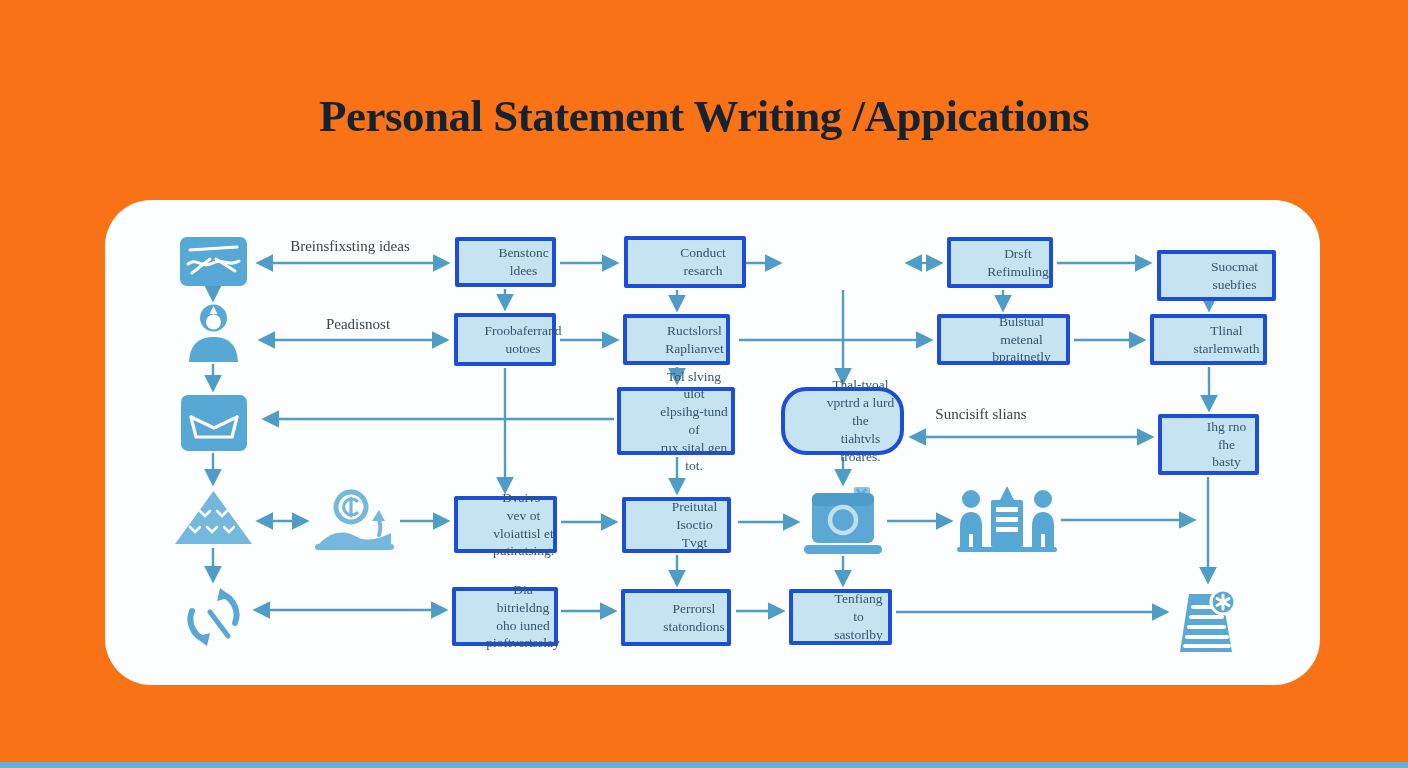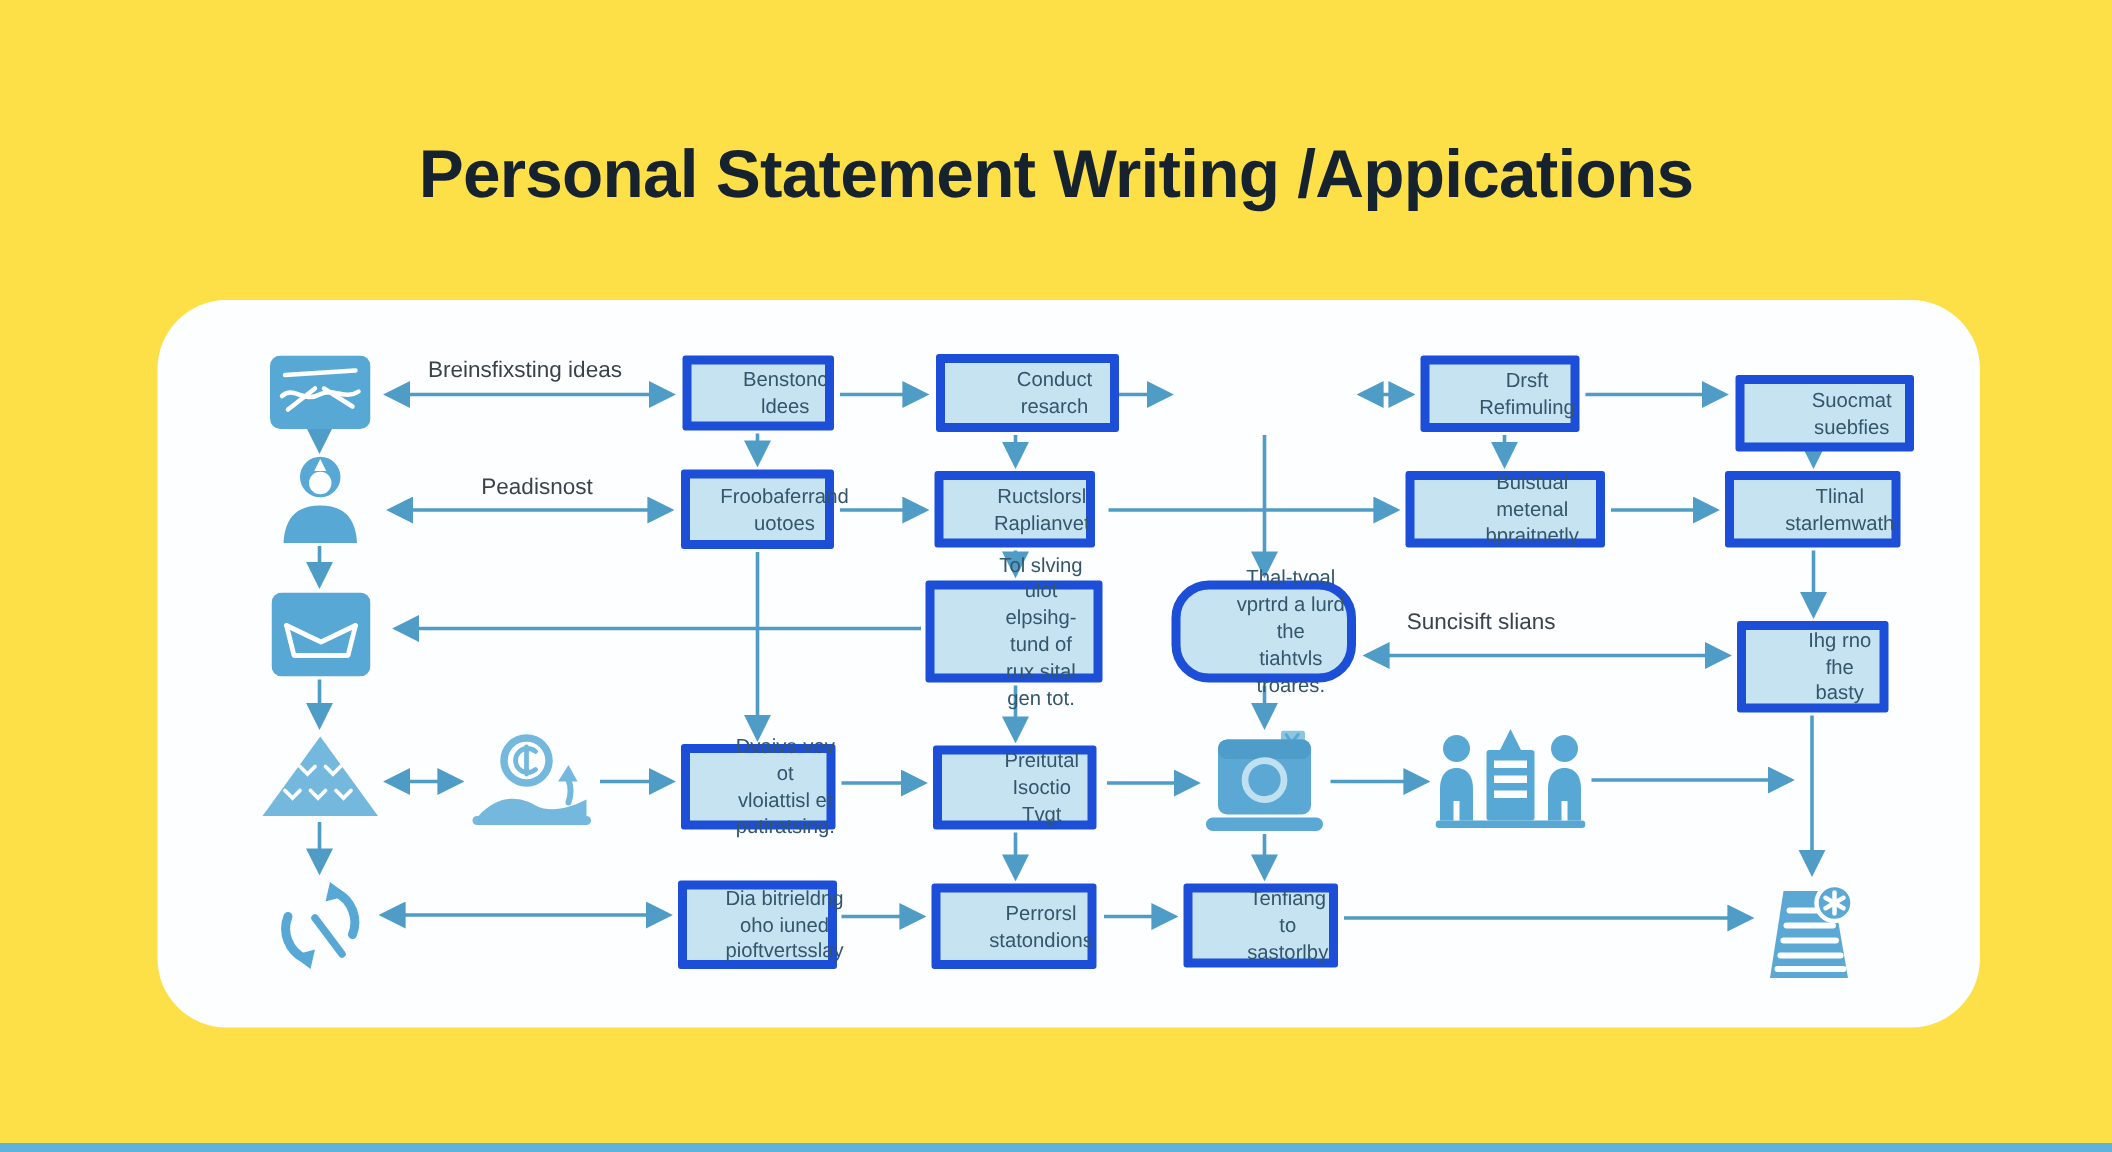--- a/index.html
+++ b/index.html
@@ -1,29 +1,29 @@
 <!DOCTYPE html>
 <html><head>
 <meta charset="utf-8">
 <style>
   html,body { margin:0; padding:0; background:#7bc3e3; }
   #canvas {
     position:relative; width:1408px; height:768px; overflow:hidden;
-    background:#fde047; font-family:Liberation Sans, sans-serif;
+    background:#f97316; font-family:Liberation Serif, serif;
   }
   .title {
     position:absolute; top:90px; left:0; width:100%; text-align:center;
     font-size:45px; font-weight:bold; color:#16222e; letter-spacing:-0.5px;
   }
   .panel {
     position:absolute; left:105px; top:200px; width:1215px; height:485px;
     background:#fdfeff; border-radius:46px;
   }
   .fc-box {
-    position:absolute; background:#c6e3f2; border:6px solid #1d4ed8;
+    position:absolute; background:#c6e3f2; border:4px solid #1d4ed8;
     color:#33566b; font-size:13.5px; font-weight:500; line-height:1.32;
     display:flex; align-items:center; justify-content:center;
     text-align:center; white-space:pre-line; box-sizing:border-box; border-radius:2px;padding-left:36px;
   }
   .fc-label {
     position:absolute; color:#3a434c; font-size:15px; font-weight:500; text-align:center;
   }
   .icon { position:absolute; }
   svg.arrows { position:absolute; left:0; top:0; pointer-events:none; }
   .bottom-strip {
@@ -202,21 +202,21 @@
       <g stroke="#fdfeff" stroke-width="3" stroke-linecap="round">
         <path d="M47,7 V21"></path>
         <path d="M41,10.5 L53,17.5"></path>
         <path d="M53,10.5 L41,17.5"></path>
       </g>
     </svg>
   </div>
 
   <div class="fc-label" style="left:270px; top:238px; width:160px;">Breinsfixsting ideas</div>
   <div class="fc-label" style="left:318px; top:316px; width:80px;">Peadisnost</div>
-  <div class="fc-label" style="left:925px; top:406px; width:112px;text-align:right;">Suncisift slians</div>
+  <div class="fc-label" style="left:925px; top:406px; width:112px;">Suncisift slians</div>
 
   <div class="fc-box" style="left:455px; top:237px; width:101px; height:50px;">Benstonc
 ldees</div>
   <div class="fc-box" style="left:624px; top:236px; width:122px; height:52px;">Conduct
 resarch</div>
   <div class="fc-box" style="left:947px; top:237px; width:106px; height:51px;">Drsft
 Refimuling</div>
   <div class="fc-box" style="left:1157px; top:237px; width:119px; height:51px;margin-top:13px;">Suocmat
 suebfies</div>
 

